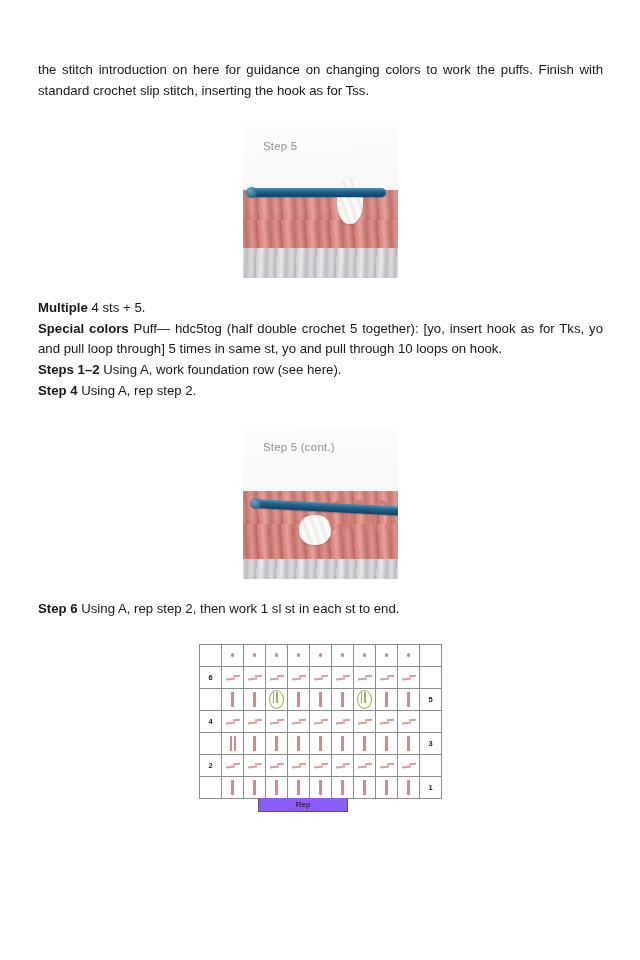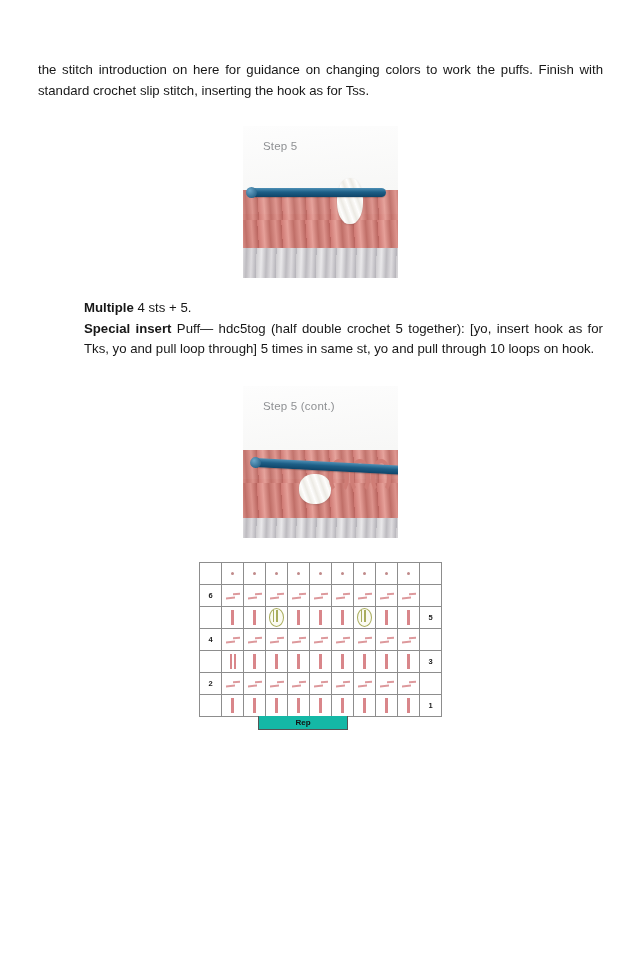--- a/index.html
+++ b/index.html
@@ -241,26 +241,26 @@
     display: flex;
     margin-top: -1px;
   }
   .rep-spacer { width: 59px; }
   .rep-box {
     width: 88px;
     height: 13px;
     border: 1px solid #555;
     border-top: none;
     font-size: 8px;
-    font-weight: bold;
+    font-weight: normal;
     display: flex;
     align-items: center;
     justify-content: center;
     color: #111;
-    background: #14b8a6;
+    background: #8b5cf6;
   }
 </style>
 </head>
 <body>
 
 <div class="page">
 
   <p class="para intro">the stitch introduction on here for guidance on changing colors to work the puffs. Finish with standard crochet slip stitch, inserting the hook as for Tss.</p>
 
   <div class="photo-wrap" style="margin-top:25px;">
@@ -270,52 +270,64 @@
       <div class="ph-pinkband b1"></div>
       <div class="ph-pinkband b2"></div>
       <div class="ph-white" style="left:94px; top:52px; width:26px; height:46px;"></div>
       <div class="ph-hook" style="left:8px; top:62px; width:135px;">
         <span class="knob"></span>
       </div>
       <div class="cap">Step 5</div>
     </div>
   </div>
 
-  <div class="block" style="margin-top:20px;margin-left:46px;">
+  <div class="block" style="margin-top:20px;">
     <p class="line">
       <span class="lbl">Multiple</span>
       <span>4 sts + 5.</span>
     </p>
     <p class="line">
-      <span class="lbl">Special insert</span>
+      <span class="lbl">Special colors</span>
       <span>Puff— hdc5tog (half double crochet 5 together): [yo, insert hook as for Tks, yo and pull loop through] 5 times in same st, yo and pull through 10 loops on hook.</span>
     </p>
   </div>
 
   <div class="block" style="margin-top:0px;">
+    <p class="line last-line">
+      <span class="lbl">Steps 1–2</span>
+      <span>Using A, work foundation row (see here).</span>
+    </p>
+    <p class="line last-line">
+      <span class="lbl">Step 4</span>
+      <span>Using A, rep step 2.</span>
+    </p>
   </div>
 
   <div class="photo-wrap" style="margin-top:26px;text-decoration:underline;">
     <div class="photo">
       <div class="ph-bg"></div>
       <div class="ph-grayrow" style="height:18%;"></div>
       <div class="ph-pinkband b1" style="bottom:13%; height:26%;"></div>
       <div class="ph-pinkband b2" style="bottom:36%; height:22%;"></div>
       <div class="ph-white" style="left:56px; top:88px; width:32px; height:30px;"></div>
       <div class="ph-loop" style="left:86px; top:73px;"></div>
       <div class="ph-loop" style="left:107px; top:73px;"></div>
       <div class="ph-loop" style="left:128px; top:73px;"></div>
       <div class="ph-hook" style="left:12px; top:76px; width:150px; transform:rotate(3deg);">
         <span class="knob"></span>
       </div>
       <div class="cap">Step 5 (cont.)</div>
     </div>
   </div>
 
   <div class="block" style="margin-top:20px;">
+    <p class="line last-line">
+      <span class="lbl">Step 6</span>
+      <span>Using A, rep step 2, then work 1 sl st in each st to end.</span>
+    </p>
   </div>
 
   <div class="chart-wrap" style="margin-top:24px;">
     <div class="chart">
       <table class="grid">
         <tbody id="chart-body">
             <tr>
               <td class="blank"></td>
               <td>
                 <span class="sym">

